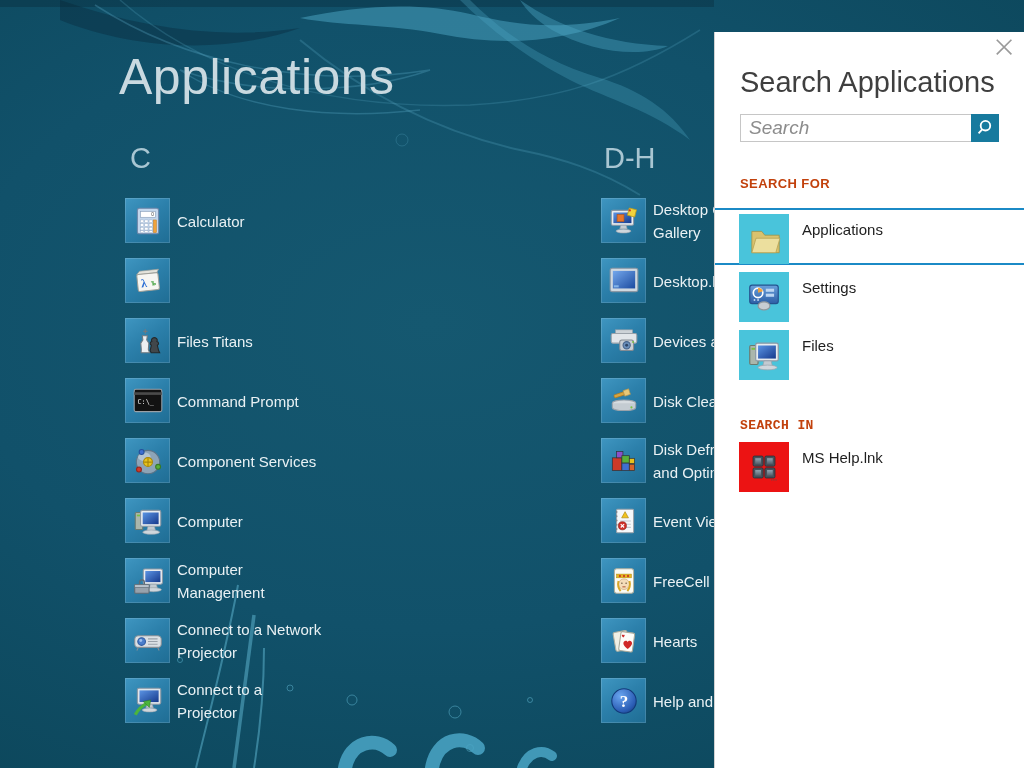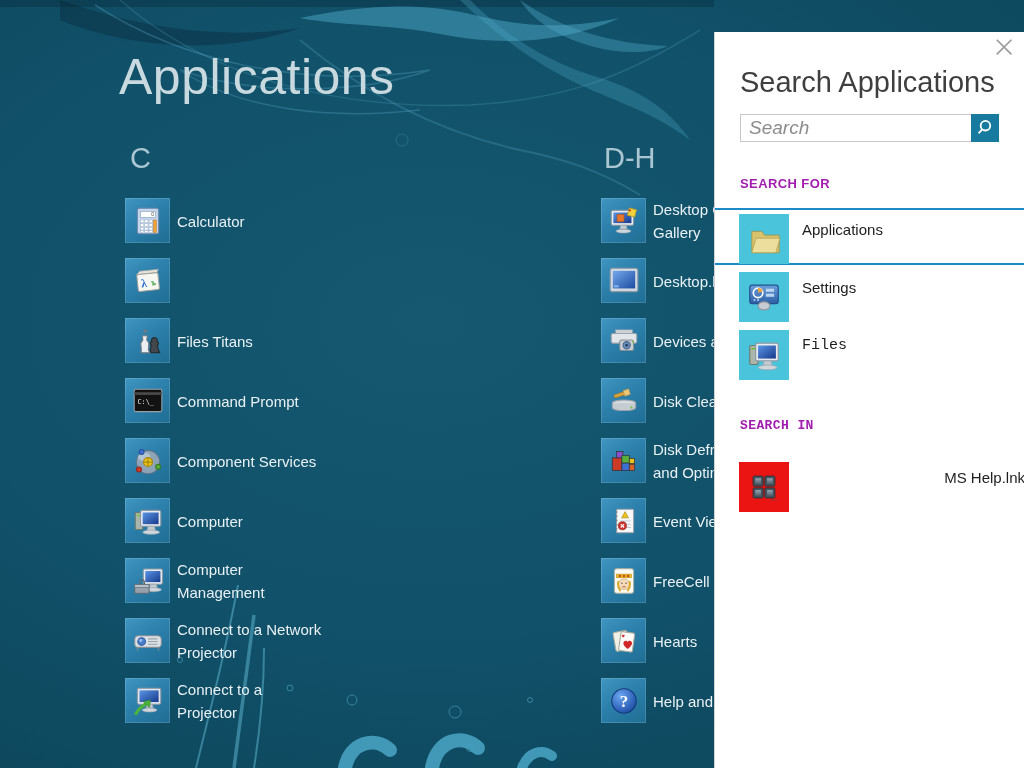--- a/index.html
+++ b/index.html
@@ -30,27 +30,27 @@
   .close{position:absolute;top:3px;right:6px;width:26px;height:26px;cursor:pointer;
          display:flex;align-items:center;justify-content:center;}
   .ptitle{position:absolute;left:25px;top:34px;font-size:29px;font-weight:300;color:#3f3f3f;}
   .searchrow{position:absolute;left:25px;top:82px;width:259px;height:28px;display:flex;}
   .searchrow input{flex:1;min-width:0;height:28px;box-sizing:border-box;border:1px solid #c6c6c6;
                    border-right:none;padding:0 8px;font-size:19px;color:#333;outline:none;
                    font-family:"Liberation Sans",sans-serif;}
   .searchrow input::placeholder{font-style:italic;color:#8c8c8c;}
   .sbtn{width:28px;height:28px;border:none;background:var(--searchbtn,#177a9e);cursor:pointer;
         display:flex;align-items:center;justify-content:center;padding:0;}
-  .phead{position:absolute;left:25px;font-size:13px;font-weight:bold;color:#a21caf;letter-spacing:.4px;}
+  .phead{position:absolute;left:25px;font-size:13px;font-weight:bold;color:#c2410c;letter-spacing:.4px;}
   #h-searchfor{top:144px;} #h-searchin{top:386px;font-family:Liberation Mono, monospace;}
   .pitem{position:absolute;left:0;width:310px;display:flex;align-items:flex-start;
          padding:0 0 0 24px;box-sizing:border-box;cursor:pointer;}
   .pitem.sel{border-top:2px solid var(--accent,#1b8ac6);border-bottom:2px solid var(--accent,#1b8ac6);
              padding-top:4px;height:57px;}
-  #p-apps{top:176px;} #p-settings{top:240px;} #p-files{top:298px;font-family:Liberation Mono, monospace;} #p-mshelp{top:430px;justify-content:space-between;}
+  #p-apps{top:176px;} #p-settings{top:240px;} #p-files{top:298px;} #p-mshelp{top:410px;}
   .pbox{width:50px;height:50px;background:var(--tealbox,#49c4db);flex:0 0 auto;
         display:flex;align-items:center;justify-content:center;}
   .pbox.red{background:var(--redbox,#ec1313);}
   .plabel{margin:7px 0 0 13px;font-size:15px;color:#1e1e1e;}
 </style>
 </head>
 <body>
 
 <svg style="position:absolute;width:0;height:0" aria-hidden="true">
   <defs>

